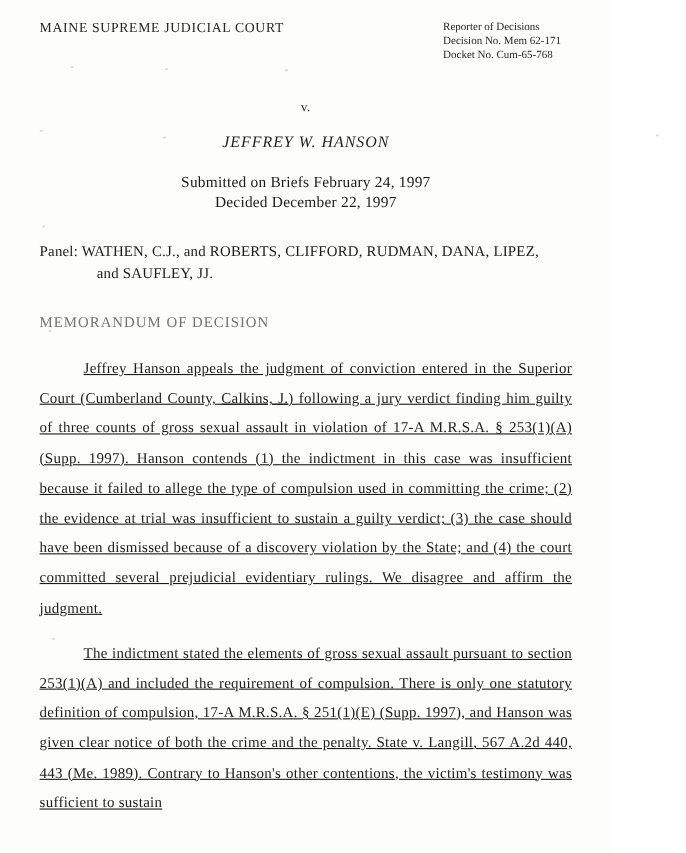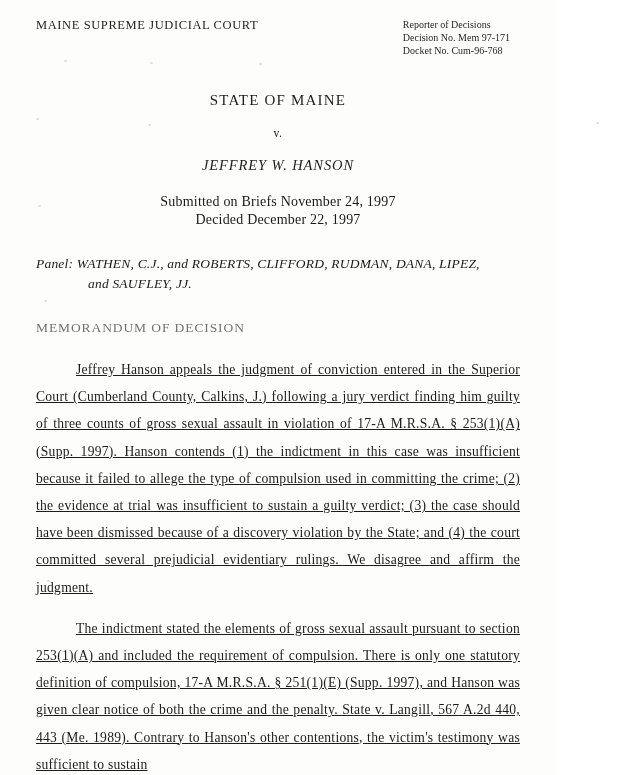--- a/index.html
+++ b/index.html
@@ -77,21 +77,20 @@
     margin-top: 2px;
     letter-spacing: 0.2px;
   }
 
   
   .panel {
     margin-top: 26px;
     font-size: 13.5px;
     line-height: 1.5;
     letter-spacing: 0.2px;
-    font-style: italic;
   }
   .panel .panel-cont {
     display: block;
     margin-left: 52px;
   }
 
   
   .memo-title {
     margin-top: 26px;
     font-size: 13.5px;
@@ -135,30 +134,29 @@
   <div class="speck" style="left:148px; top:124px; width:3px; height:2px;"></div>
   <div class="speck" style="left:38px; top:205px; width:3px; height:2px;"></div>
   <div class="speck" style="left:44px; top:300px; width:3px; height:2px;"></div>
   <div class="speck" style="left:47px; top:580px; width:3px; height:2px;"></div>
   <div class="speck" style="left:596px; top:122px; width:3px; height:2px;"></div>
 
   <div class="header-row">
     <div class="court-name">MAINE SUPREME JUDICIAL COURT</div>
     <div class="reporter-block">
       <div>Reporter of Decisions</div>
-      <div>Decision No. Mem 97-171</div>
-      <div>Docket No. Cum-96-768</div>
+      <div>Decision No. Mem 62-171</div>
+      <div>Docket No. Cum-65-768</div>
     </div>
   </div>
 
   <div class="caption">
-    <div class="state-of-maine">STATE OF MAINE</div>
     <div class="versus">v.</div>
     <div class="defendant">JEFFREY W. HANSON</div>
-    <div class="submitted">Submitted on Briefs November 24, 1997</div>
+    <div class="submitted">Submitted on Briefs February 24, 1997</div>
     <div class="decided">Decided December 22, 1997</div>
   </div>
 
   <div class="panel">
     <span>Panel:  WATHEN, C.J., and ROBERTS, CLIFFORD, RUDMAN, DANA, LIPEZ,</span>
     <span class="panel-cont">and SAUFLEY, JJ.</span>
   </div>
 
   <div class="memo-title">MEMORANDUM OF DECISION</div>
 

